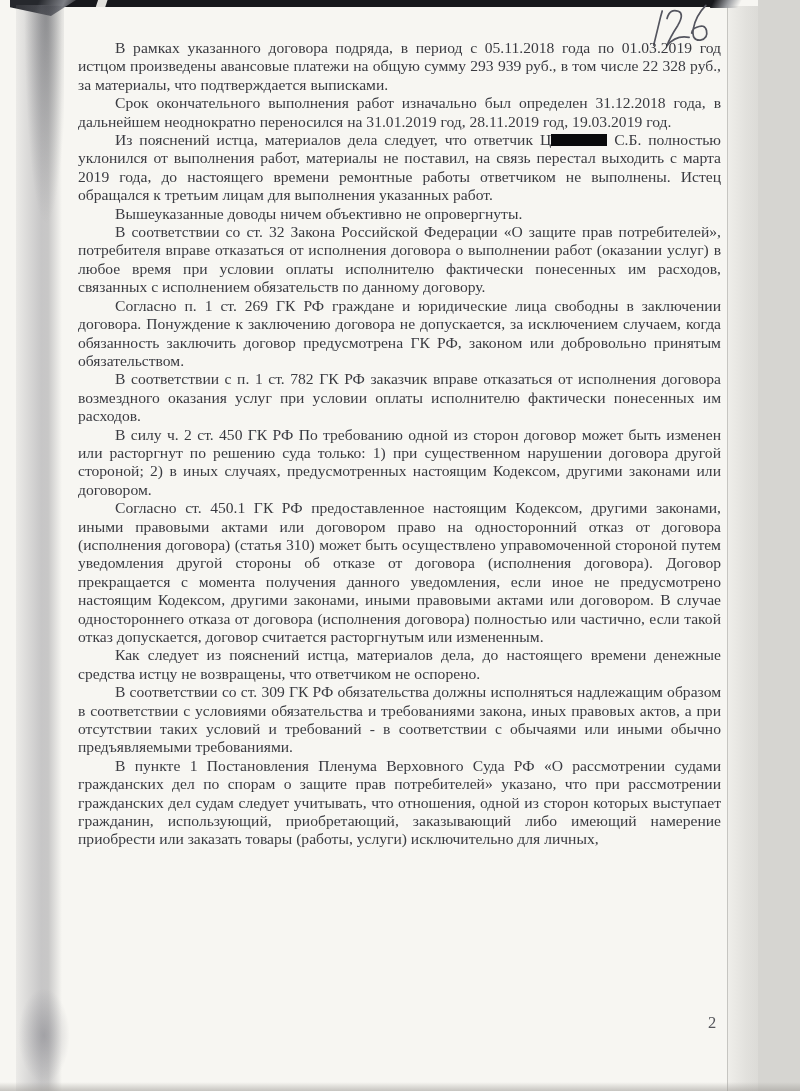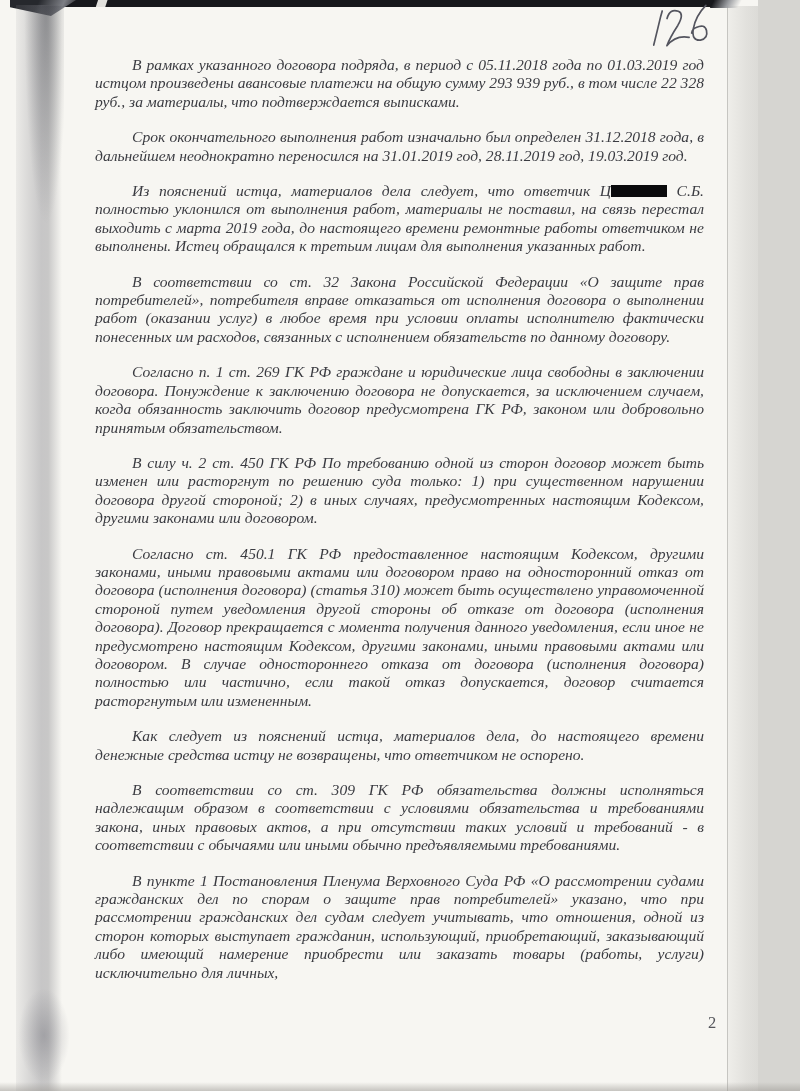--- a/index.html
+++ b/index.html
@@ -71,21 +71,21 @@
     stroke-linecap: round; stroke-linejoin: round;
   }
   
   .doc-body {
     position: absolute; left: 78px; top: 39px; width: 643px;
     color: #3a3b41;
     font-size: 15.6px;
     line-height: 18.4px;
     text-align: justify;
   }
-  .para { margin: 17px; text-indent: 37px; font-style: italic; }
+  .para { margin: 0; text-indent: 37px; }
   .redaction {
     display: inline-block; width: 56px; height: 12px;
     background: #0a0a0c; vertical-align: -1px;
   }
   .page-number {
     position: absolute; left: 708px; top: 1013px;
     color: #54555b; font-size: 16.5px;
   }
 </style>
 </head>
@@ -109,22 +109,24 @@
       <path d="M6 38 Q10 27 16 10 L18 5"></path>
       <path d="M22 13 Q26 3 34 7 Q40 10 32 21 Q23 32 19 40 Q29 30 42 34"></path>
       <path d="M62 4 Q51 13 47 26 Q44 38 53 38 Q61 37 60 29 Q59 22 50 25 Q46 26 45 30"></path>
     </svg>
   </div>
 
   <div class="doc-body">
       <p class="para">В рамках указанного договора подряда, в период с 05.11.2018 года по 01.03.2019 год истцом произведены авансовые платежи на общую сумму 293 939 руб., в том числе 22 328 руб., за материалы, что подтверждается выписками.</p>
       <p class="para">Срок окончательного выполнения работ изначально был определен 31.12.2018 года, в дальнейшем неоднократно переносился на 31.01.2019 год, 28.11.2019 год, 19.03.2019 год.</p>
       <p class="para">Из пояснений истца, материалов дела следует, что ответчик Ц<span class="redaction"></span> С.Б. полностью уклонился от выполнения работ, материалы не поставил, на связь перестал выходить с марта 2019 года, до настоящего времени ремонтные работы ответчиком не выполнены. Истец обращался к третьим лицам для выполнения указанных работ.</p>
+      <p class="para">Вышеуказанные доводы ничем объективно не опровергнуты.</p>
       <p class="para">В соответствии со ст. 32 Закона Российской Федерации «О защите прав потребителей», потребителя вправе отказаться от исполнения договора о выполнении работ (оказании услуг) в любое время при условии оплаты исполнителю фактически понесенных им расходов, связанных с исполнением обязательств по данному договору.</p>
       <p class="para">Согласно п. 1 ст. 269 ГК РФ граждане и юридические лица свободны в заключении договора. Понуждение к заключению договора не допускается, за исключением случаем, когда обязанность заключить договор предусмотрена ГК РФ, законом или добровольно принятым обязательством.</p>
+      <p class="para">В соответствии с п. 1 ст. 782 ГК РФ заказчик вправе отказаться от исполнения договора возмездного оказания услуг при условии оплаты исполнителю фактически понесенных им расходов.</p>
       <p class="para">В силу ч. 2 ст. 450 ГК РФ По требованию одной из сторон договор может быть изменен или расторгнут по решению суда только: 1) при существенном нарушении договора другой стороной; 2) в иных случаях, предусмотренных настоящим Кодексом, другими законами или договором.</p>
       <p class="para">Согласно ст. 450.1 ГК РФ предоставленное настоящим Кодексом, другими законами, иными правовыми актами или договором право на односторонний отказ от договора (исполнения договора) (статья 310) может быть осуществлено управомоченной стороной путем уведомления другой стороны об отказе от договора (исполнения договора). Договор прекращается с момента получения данного уведомления, если иное не предусмотрено настоящим Кодексом, другими законами, иными правовыми актами или договором. В случае одностороннего отказа от договора (исполнения договора) полностью или частично, если такой отказ допускается, договор считается расторгнутым или измененным.</p>
       <p class="para">Как следует из пояснений истца, материалов дела, до настоящего времени денежные средства истцу не возвращены, что ответчиком не оспорено.</p>
       <p class="para">В соответствии со ст. 309 ГК РФ обязательства должны исполняться надлежащим образом в соответствии с условиями обязательства и требованиями закона, иных правовых актов, а при отсутствии таких условий и требований - в соответствии с обычаями или иными обычно предъявляемыми требованиями.</p>
       <p class="para">В пункте 1 Постановления Пленума Верховного Суда РФ «О рассмотрении судами гражданских дел по спорам о защите прав потребителей» указано, что при рассмотрении гражданских дел судам следует учитывать, что отношения, одной из сторон которых выступает гражданин, использующий, приобретающий, заказывающий либо имеющий намерение приобрести или заказать товары (работы, услуги) исключительно для личных,</p>
     </div>
 
   <div class="page-number">2</div>
 </div>
 

